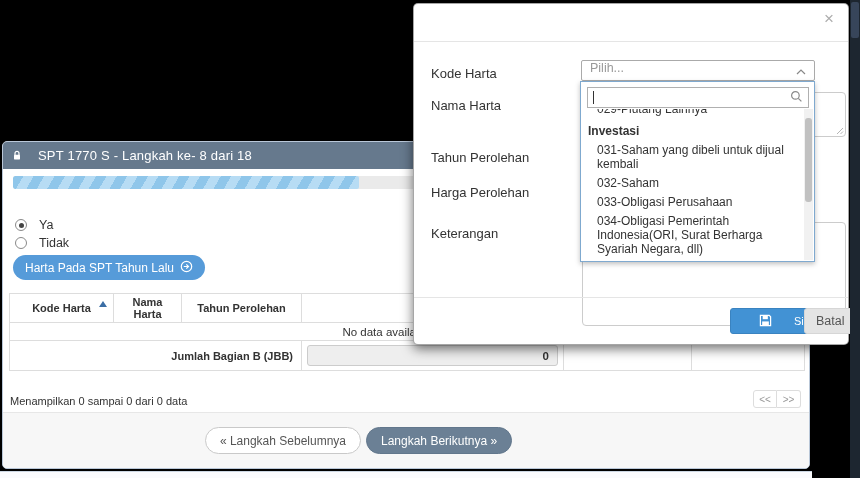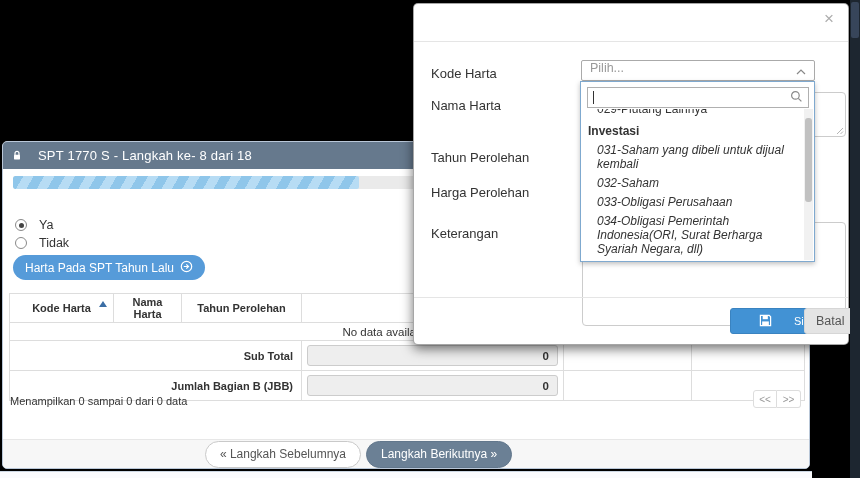--- a/index.html
+++ b/index.html
@@ -43,21 +43,21 @@
     border-right:4px solid transparent; border-bottom:6px solid #3b6ea5;
     position:absolute; right:6px; top:7px; }
 
   .showing-text { position:absolute; left:7px; top:253px; font-size:11px; color:#333; }
   .pager { position:absolute; right:8px; top:248px; display:flex; }
   .pager-btn { width:24px; height:18px; background:#fff; border:1px solid #ddd; color:#999;
     font-size:10px; display:flex; align-items:center; justify-content:center; cursor:pointer; }
   .pager-btn:first-child { border-radius:3px 0 0 3px; }
   .pager-btn:last-child { border-radius:0 3px 3px 0; border-left:none; }
 
-  .spt-footer { position:absolute; left:0; right:0; bottom:0; height:29px; background:#f7f7f7;
+  .spt-footer { position:absolute; left:0; right:0; bottom:0; height:56px; background:#f7f7f7;
     border-top:1px solid #e7e7e7; border-radius:0 0 4px 4px;
     display:flex; align-items:center; justify-content:center; gap:5px; padding-right:95px; }
   .btn-prev { height:27px; background:#fff; border:1px solid #c9c9c9; border-radius:14px;
     color:#555; font-size:12px; padding:0 14px; cursor:pointer; }
   .btn-next { height:27px; background:#6b8095; border:1px solid #62778c; border-radius:14px;
     color:#fff; font-size:12px; padding:0 14px; cursor:pointer; }
 
   .bottom-strip { position:absolute; left:0; top:471px; width:812px; height:7px;
     background:#fafbfd; border-top:1px solid #ccd7e3; }
 
@@ -81,21 +81,21 @@
 
   .dd-panel { position:absolute; left:166px; top:77px; width:235px; height:181px; background:#fff;
     border:1px solid #7fa9cf; box-shadow:0 2px 5px rgba(0,0,0,.25); }
   .dd-search { position:absolute; left:6px; top:5px; width:222px; height:21px; border:1px solid #b0b0b0;
     background:#fff; display:flex; align-items:center; padding:0 5px; }
   .dd-search input { border:none; outline:none; flex:1; font-size:13px; min-width:0;
     font-family:"Liberation Sans", sans-serif; }
   .caret { width:1px; height:13px; background:#333; }
   .dd-list { position:absolute; left:0; top:27px; width:224px; bottom:1px; overflow:hidden;
     font-size:12px; color:#333; }
-  .dd-item { padding:2.5px 4px 2.5px 16px; line-height:14px; cursor:pointer;font-style:italic; }
+  .dd-item { padding:2.5px 4px 2.5px 16px; line-height:14px; cursor:pointer; }
   .dd-item-partial { height:12px; overflow:hidden; }
   .dd-item-partial > div { margin-top:-7px; padding-left:16px; line-height:14px; }
   .dd-group { padding:3px 4px 2px 7px; font-weight:bold; line-height:14px; }
   .dd-scroll { position:absolute; right:1px; top:27px; bottom:1px; width:9px; background:#f1f1f1; }
   .dd-scroll-thumb { position:absolute; left:1px; top:9px; width:7px; height:84px; background:#c1c1c1; border-radius:3px; }
 
   .modal-foot-hr { position:absolute; left:0; right:0; top:293px; border-bottom:1px solid #e5e5e5; }
   .btn-simpan { position:absolute; left:316px; top:304px; height:26px; background:#4292d4;
     border:1px solid #3a83c0; border-radius:3px; color:#fff; font-size:11px; padding:0 28px;
     display:flex; align-items:center; gap:22px; cursor:pointer; }
@@ -161,28 +161,20 @@
         <th>Nama Harta</th>
         <th>Tahun Perolehan</th>
         <th></th>
         <th></th>
         <th></th>
       </tr>
       <tr class="row-nodata">
         <td colspan="6">No data available in table</td>
       </tr>
       <tr class="row-total">
-        <td colspan="3" class="lbl">Sub Total</td>
-        <td>
-          <div class="gray-input">0</div>
-        </td>
-        <td></td>
-        <td></td>
-      </tr>
-      <tr class="row-total">
         <td colspan="3" class="lbl">Jumlah Bagian B (JBB)</td>
         <td>
           <div class="gray-input">0</div>
         </td>
         <td></td>
         <td></td>
       </tr>
     </tbody>
       </table>
 

